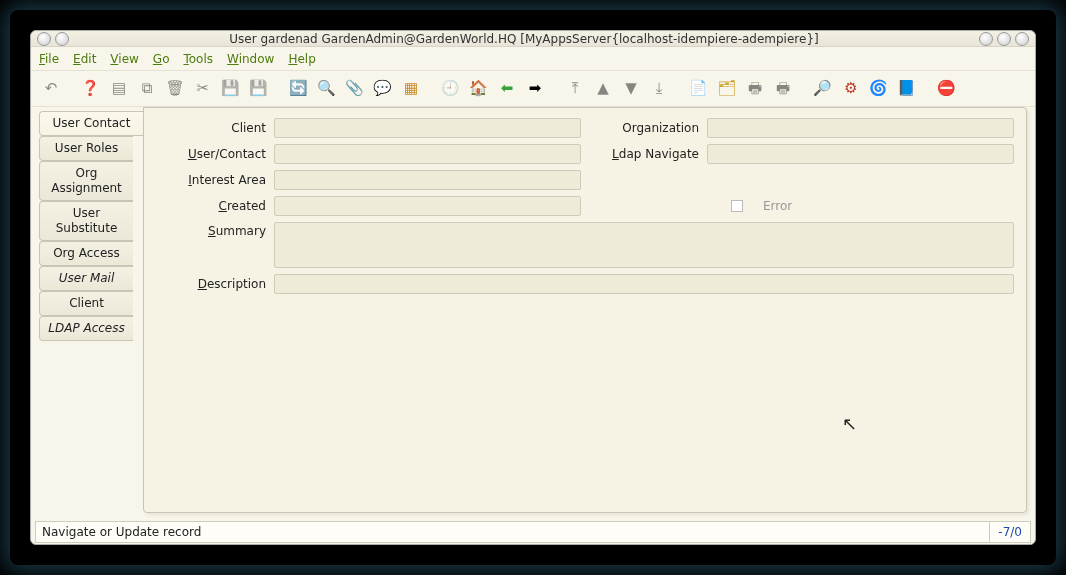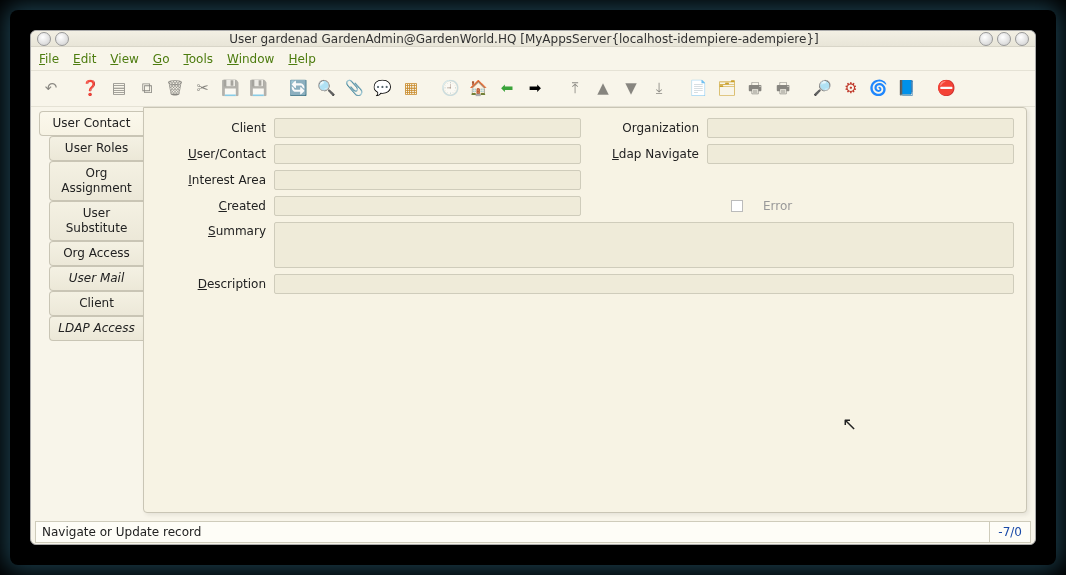--- a/index.html
+++ b/index.html
@@ -90,21 +90,21 @@
     border:1px solid #c9c5b5;
     border-right:none;
     padding: 4px 6px;
     text-align:center;
     font-size:12px;
     color:#222;
     line-height:1.25;
     border-radius: 4px 0 0 4px;
     cursor:default;
   }
-  .tab.sub { margin-left:10px; width: calc(100% - 10px); text-align: center; }
+  .tab.sub { width: calc(100% - 10px); text-align: center; }
   .tab.active { background: linear-gradient(#fbf8ec,#f7f3e4); }
   .tab.italic { font-style: italic; }
   .form-panel {
     flex:1;
     border:1px solid #c9c5b5;
     background:#f7f3e4;
     border-radius:0 4px 4px 4px;
     padding:10px 12px;
     box-shadow: 2px 2px 4px rgba(0,0,0,.08);
     min-height:0;

